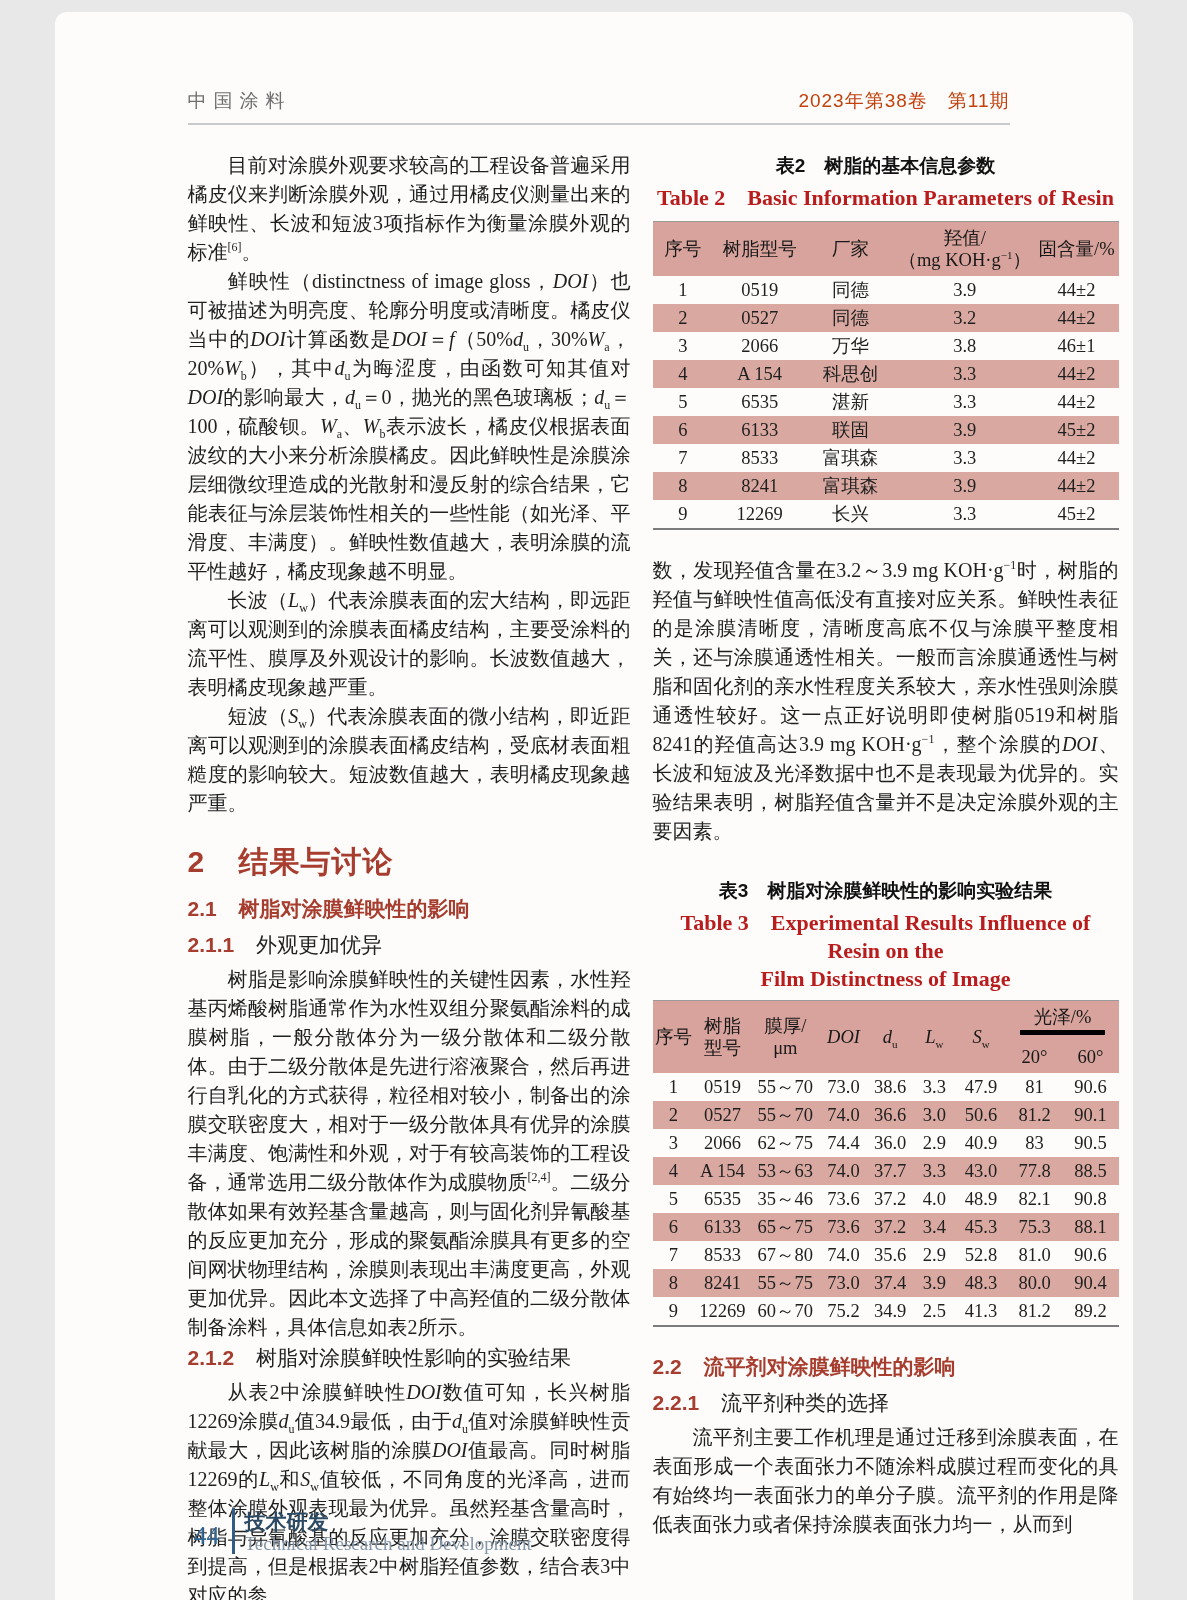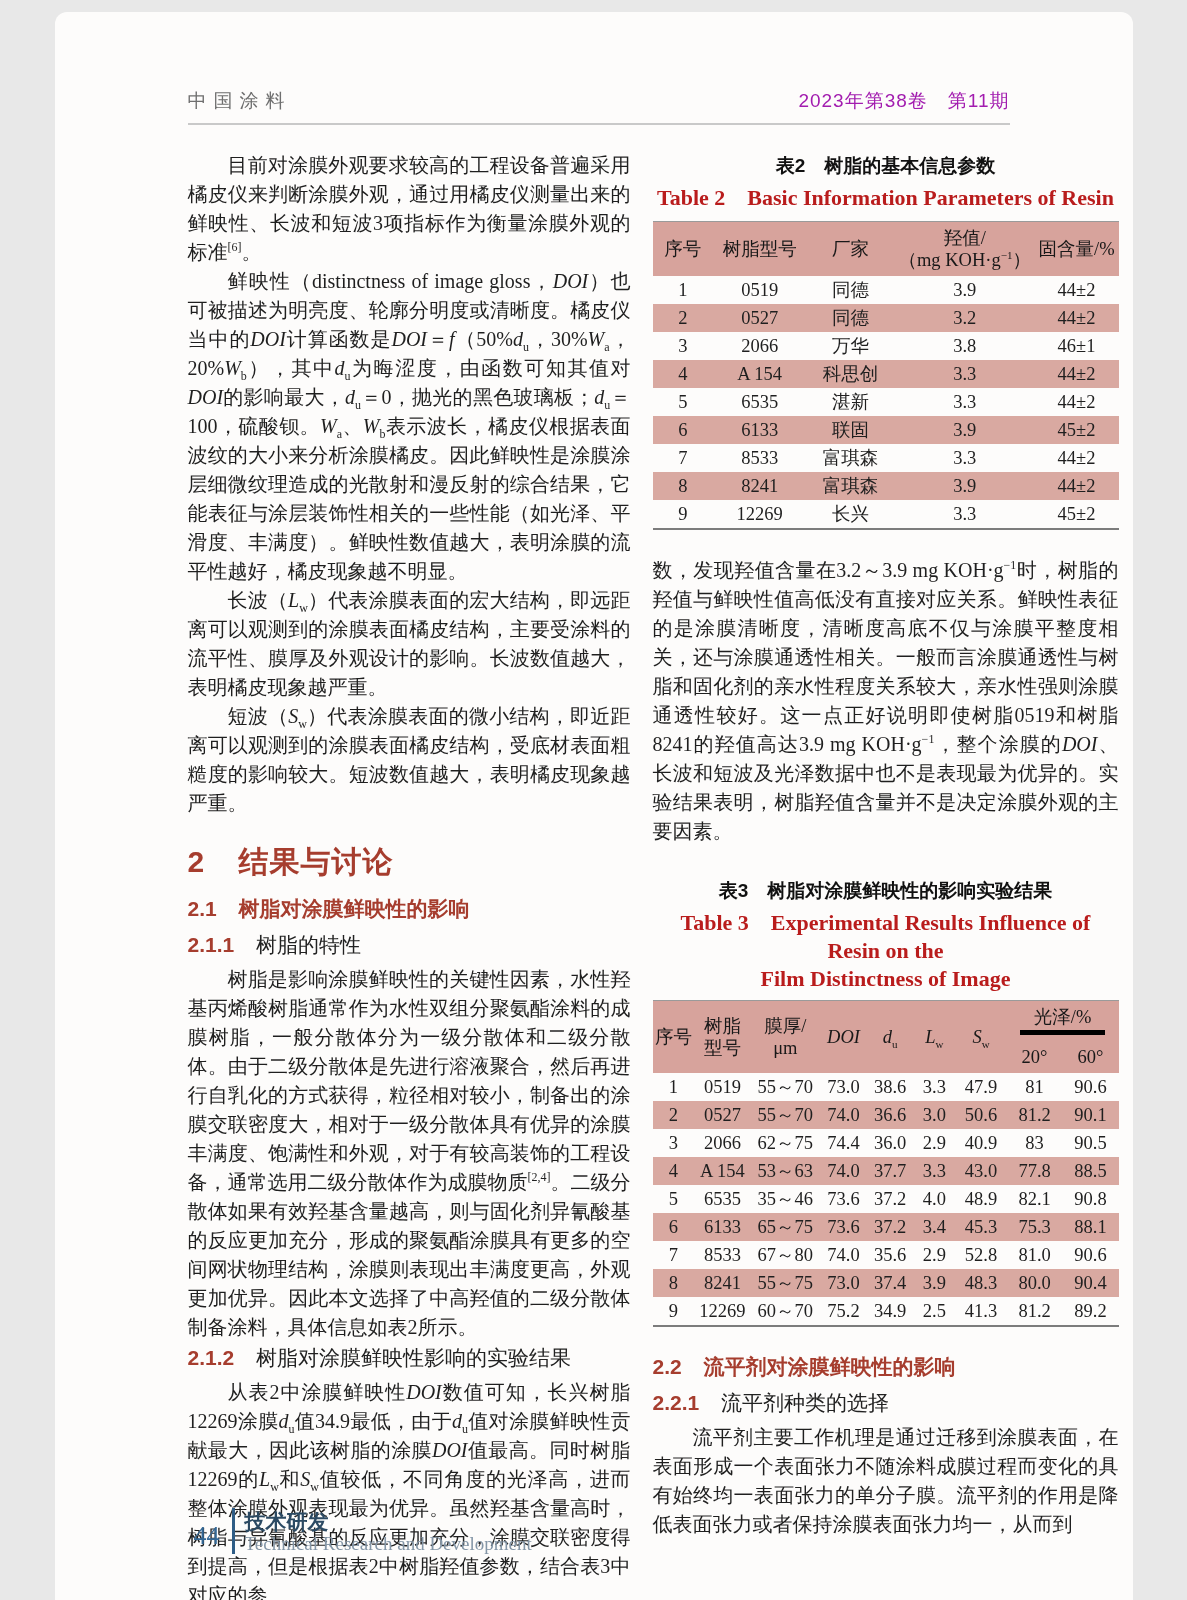--- a/index.html
+++ b/index.html
@@ -19,21 +19,21 @@
     display:flex;justify-content:space-between;align-items:flex-end;
     padding-bottom:9px;
     border-bottom:2px solid #c9c9c9;
   }
   .journal-name{
     font-family:"Liberation Sans","DejaVu Sans",sans-serif;
     font-size:19px;color:#6f6f6f;letter-spacing:7px;
   }
   .issue-info{
     font-family:"Liberation Sans","DejaVu Sans",sans-serif;
-    font-size:19px;color:#a21caf;letter-spacing:1px;
+    font-size:19px;color:#c2410c;letter-spacing:1px;
   }
   
   .content{
     display:flex;gap:22px;
     margin:26px 123px 0 133px;
   }
   .col-left{width:443px;flex:0 0 443px;}
   .col-right{width:466px;flex:0 0 466px;}
   
   .para{
@@ -150,21 +150,21 @@
         <span class="hd-title">结果与讨论</span>
       </h1>
 
       <h3 class="hd hd-21">
         <span class="hd-num">2.1</span>
         <span class="hd-title">树脂对涂膜鲜映性的影响</span>
       </h3>
 
       <h4 class="hd hd-sub">
         <span class="hd-num">2.1.1</span>
-        <span class="hd-title">树脂的特性</span>
+        <span class="hd-title">外观更加优异</span>
       </h4>
 
       <p class="para">树脂是影响涂膜鲜映性的关键性因素，水性羟基丙烯酸树脂通常作为水性双组分聚氨酯涂料的成膜树脂，一般分散体分为一级分散体和二级分散体。由于二级分散体是先进行溶液聚合，然后再进行自乳化的方式获得，粒径相对较小，制备出的涂膜交联密度大，相对于一级分散体具有优异的涂膜丰满度、饱满性和外观，对于有较高装饰的工程设备，通常选用二级分散体作为成膜物质<sup>[2,4]</sup>。二级分散体如果有效羟基含量越高，则与固化剂异氰酸基的反应更加充分，形成的聚氨酯涂膜具有更多的空间网状物理结构，涂膜则表现出丰满度更高，外观更加优异。因此本文选择了中高羟值的二级分散体制备涂料，具体信息如表2所示。</p>
 
       <h4 class="hd hd-sub">
         <span class="hd-num">2.1.2</span>
         <span class="hd-title">树脂对涂膜鲜映性影响的实验结果</span>
       </h4>
 
       <p class="para">从表2中涂膜鲜映性<i>DOI</i>数值可知，长兴树脂12269涂膜<i>d</i><sub>u</sub>值34.9最低，由于<i>d</i><sub>u</sub>值对涂膜鲜映性贡献最大，因此该树脂的涂膜<i>DOI</i>值最高。同时树脂12269的<i>L</i><sub>w</sub>和<i>S</i><sub>w</sub>值较低，不同角度的光泽高，进而整体涂膜外观表现最为优异。虽然羟基含量高时，树脂与异氰酸基的反应更加充分，涂膜交联密度得到提高，但是根据表2中树脂羟值参数，结合表3中对应的参</p>

